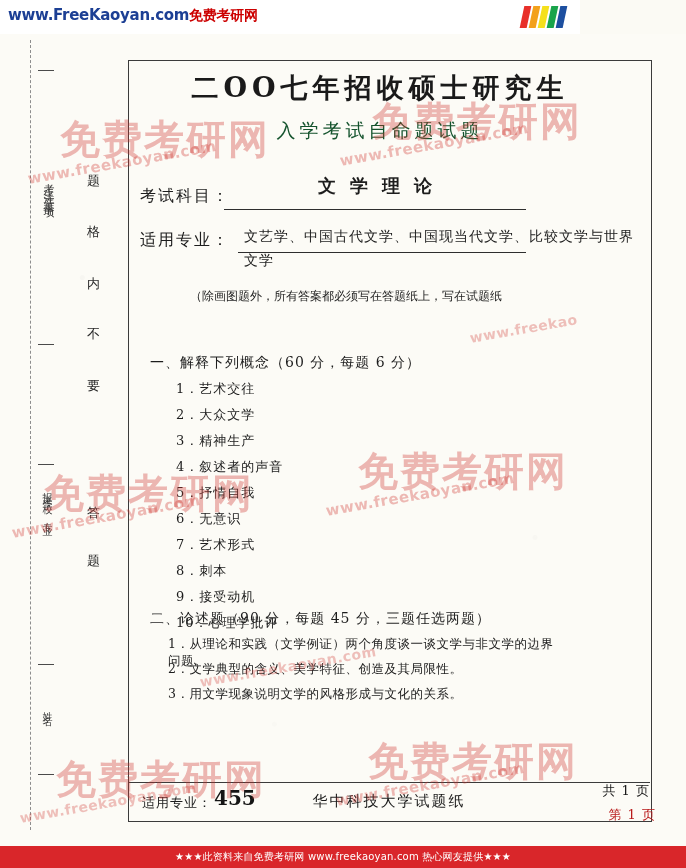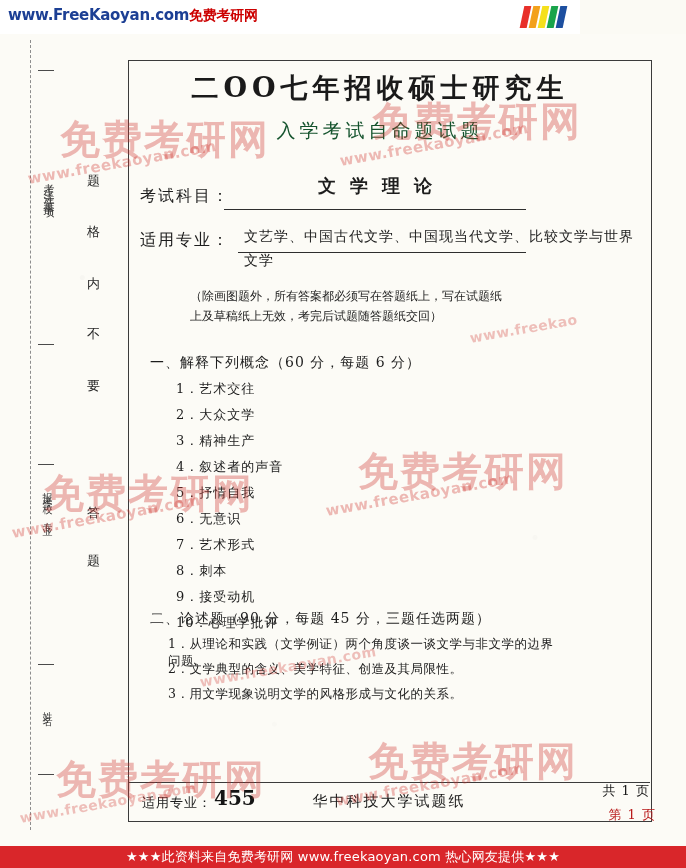--- a/index.html
+++ b/index.html
@@ -285,21 +285,21 @@
     transform-origin: left center;
   }
 
   
   .banner {
     position: absolute;
     left: 0; bottom: 0;
     width: 686px; height: 22px;
     background: #d9262a;
     color: #ffffff;
-    font-size: 13px;
+    font-size: 10px;
     line-height: 22px;
     text-align: center;
     letter-spacing: 0.2px;
     font-family: "DejaVu Sans", "Liberation Sans", sans-serif;
     white-space: nowrap;
     overflow: hidden;
   }
 </style>
 </head>
 <body>
@@ -351,21 +351,20 @@
     <div class="hw lbl-subject">考试科目：</div>
     <div class="hw val-subject">文学理论</div>
     <div class="rule-subject"></div>
 
     <div class="hw lbl-major">适用专业：</div>
     <div class="hw val-major">文艺学、中国古代文学、中国现当代文学、比较文学与世界文学</div>
     <div class="rule-major"></div>
 
     <div class="hw notice">
       <div>（除画图题外，所有答案都必须写在答题纸上，写在试题纸</div>
-      <div>上及草稿纸上无效，考完后试题随答题纸交回）</div>
     </div>
 
     <div class="hw sec1-head">一、解释下列概念（60 分，每题 6 分）</div>
     <div class="qlist">
       <div>1．艺术交往</div>
       <div>2．大众文学</div>
       <div>3．精神生产</div>
       <div>4．叙述者的声音</div>
       <div>5．抒情自我</div>
       <div>6．无意识</div>

